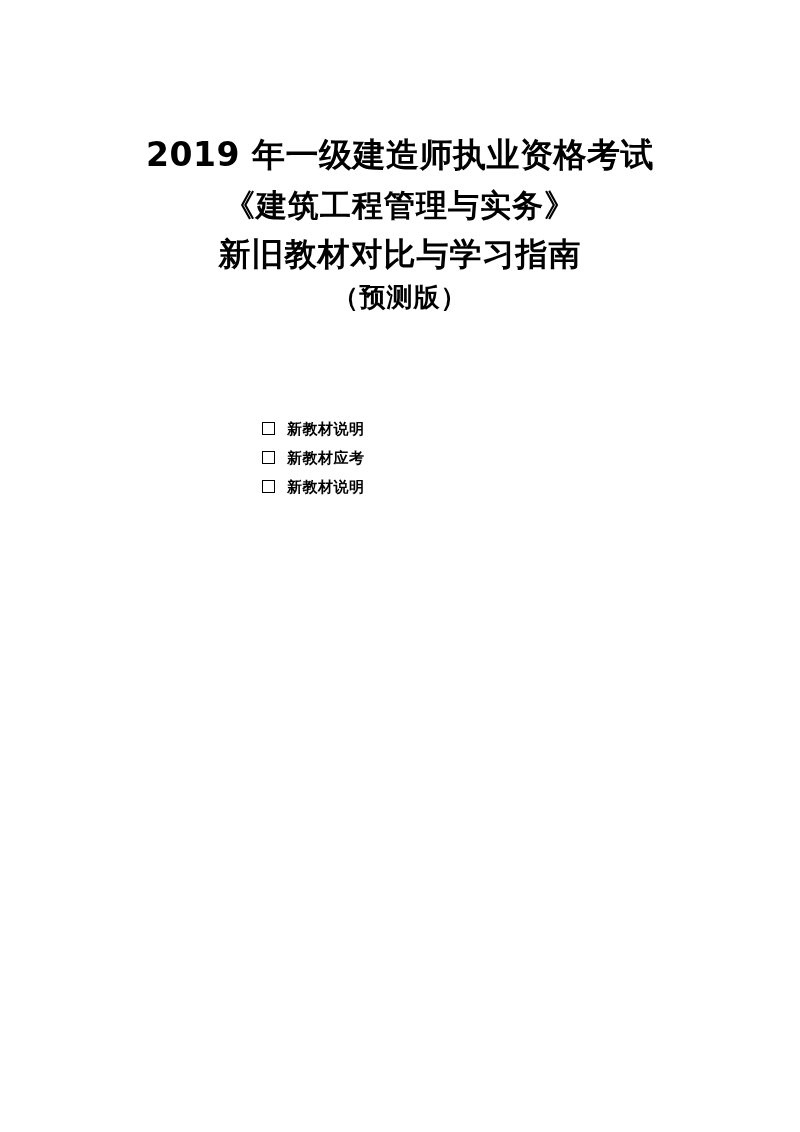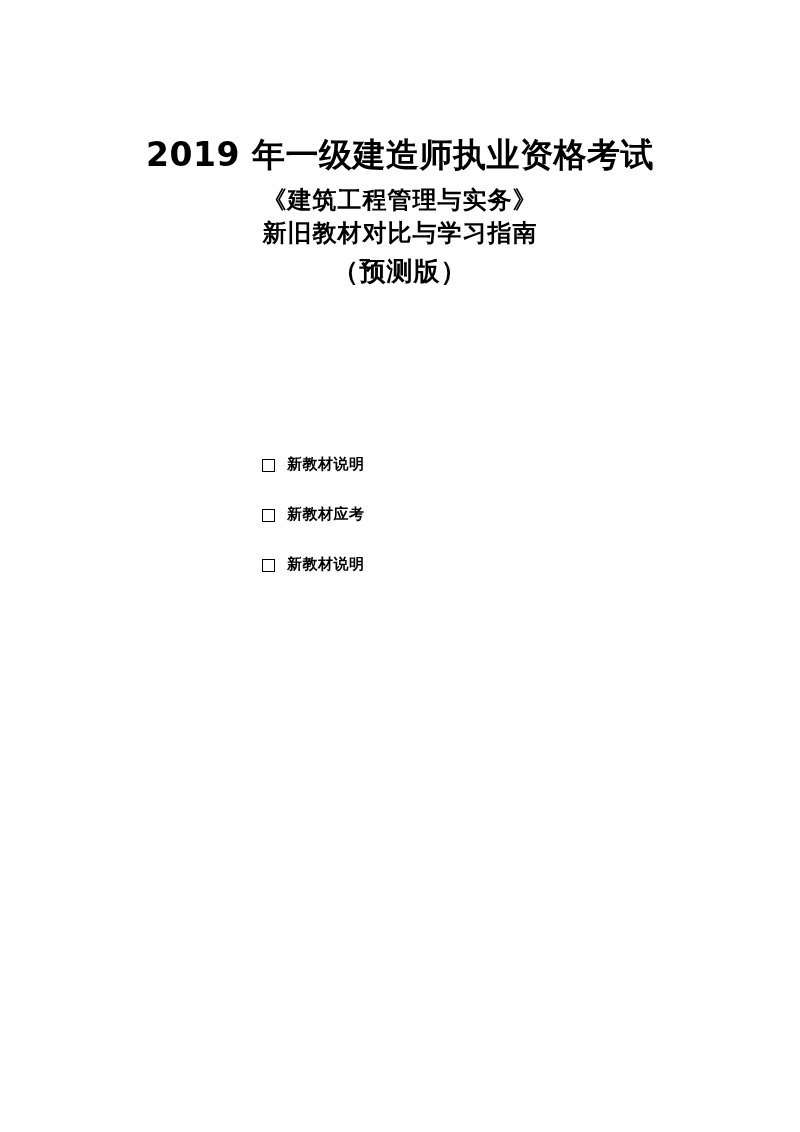--- a/index.html
+++ b/index.html
@@ -33,43 +33,42 @@
     font-weight: bold;
     color: #000000;
     letter-spacing: 1px;
     line-height: 1.38;
   }
   .title-line-1 {
     font-size: 33px;
     letter-spacing: 0.5px;
   }
   .title-line-2 {
-    font-size: 24px;
+    font-size: 31px;
     margin-top: 6px;
   }
   .title-line-3 {
-    font-size: 24px;
-    margin-top: 0;
+    font-size: 32px;
+    margin-top: 6px;
   }
   .title-line-4 {
     font-size: 26px;
     margin-top: 4px;
   }
   .checklist {
     position: absolute;
     top: 422px;
     left: 262px;
     width: 300px;
   }
   .check-row {
     display: flex;
-    align-items: flex-end;
+    align-items: flex-start;
     height: 23px;
     margin-bottom: 6px;
-    margin-top: 27px;
   }
   .check-box {
     display: inline-block;
     width: 13px;
     height: 13px;
     border: 1.6px solid #000000;
     box-sizing: border-box;
     margin-right: 12px;
     flex: 0 0 auto;
     background: #ffffff;

